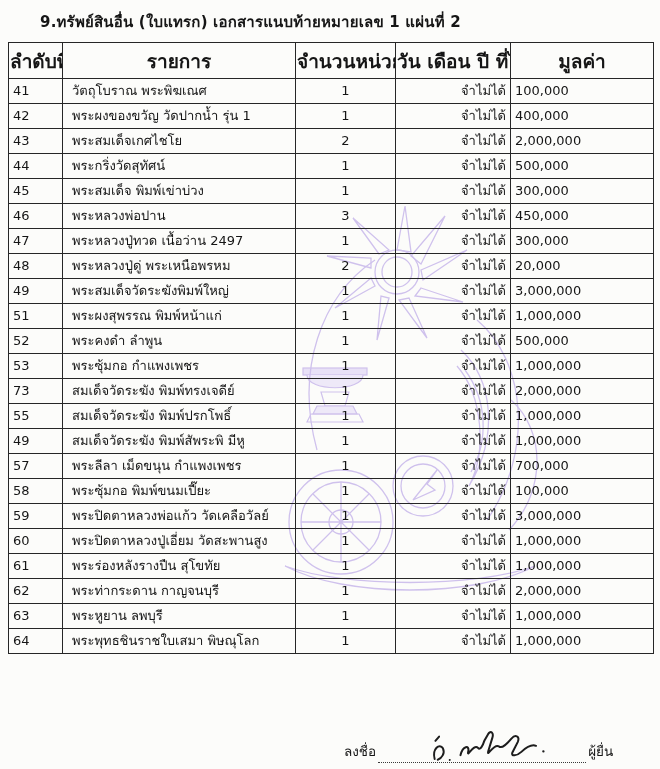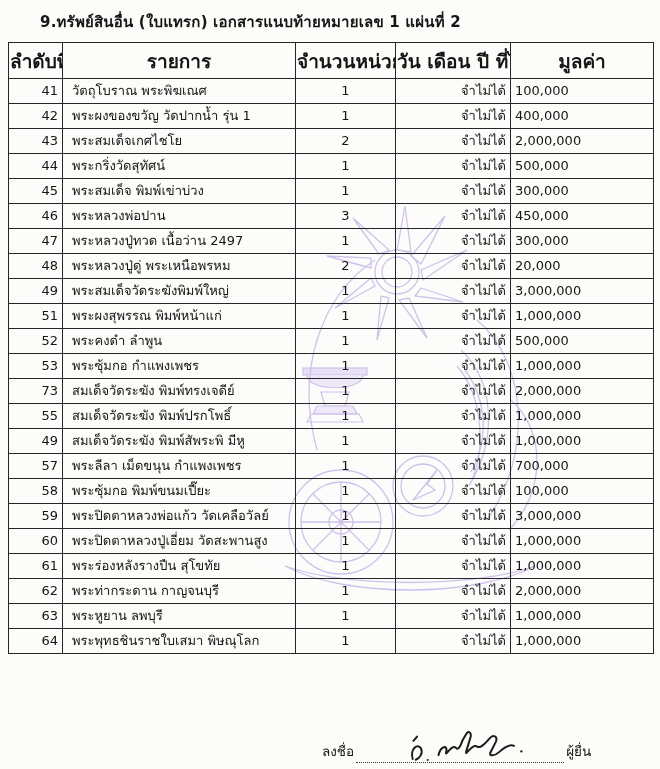--- a/index.html
+++ b/index.html
@@ -19,27 +19,27 @@
     z-index:1; opacity:.55; pointer-events:none;
   }
   table.assets {
     position:absolute; top:42px; left:8px; width:645px;
     border-collapse:collapse; table-layout:fixed; z-index:2;
     background:transparent;
   }
   .assets th, .assets td { border:1.5px solid #262626; overflow:hidden; white-space:nowrap; }
   .assets thead th { height:33px; font-size:19px; font-weight:700; text-align:center; background:transparent; }
   .assets tbody td { height:24px; font-size:13px; line-height:24px; padding:0 4px; }
-  .c-no    { text-align:right; }
+  .c-no    { text-align:left; }
   .c-item  { text-align:left; padding-left:9px !important; }
   .c-qty   { text-align:center; }
   .c-date  { text-align:right; }
   .c-value { text-align:left; padding-right:11px !important; }
   .sign-row {
-    position:absolute; top:740px; left:322px; z-index:3;
+    position:absolute; top:740px; left:344px; z-index:3;
     display:flex; align-items:flex-end; font-size:13.5px;
   }
   .sign-label { white-space:nowrap; padding-bottom:1px; }
   .sign-dots {
     position:relative; width:208px; margin:0 2px;
     border-bottom:1.6px dotted #3a3a3a; height:18px;
   }
   .sign-script {
     position:absolute; left:52px; top:-14px; width:150px; height:34px;
     transform:rotate(-4deg);

